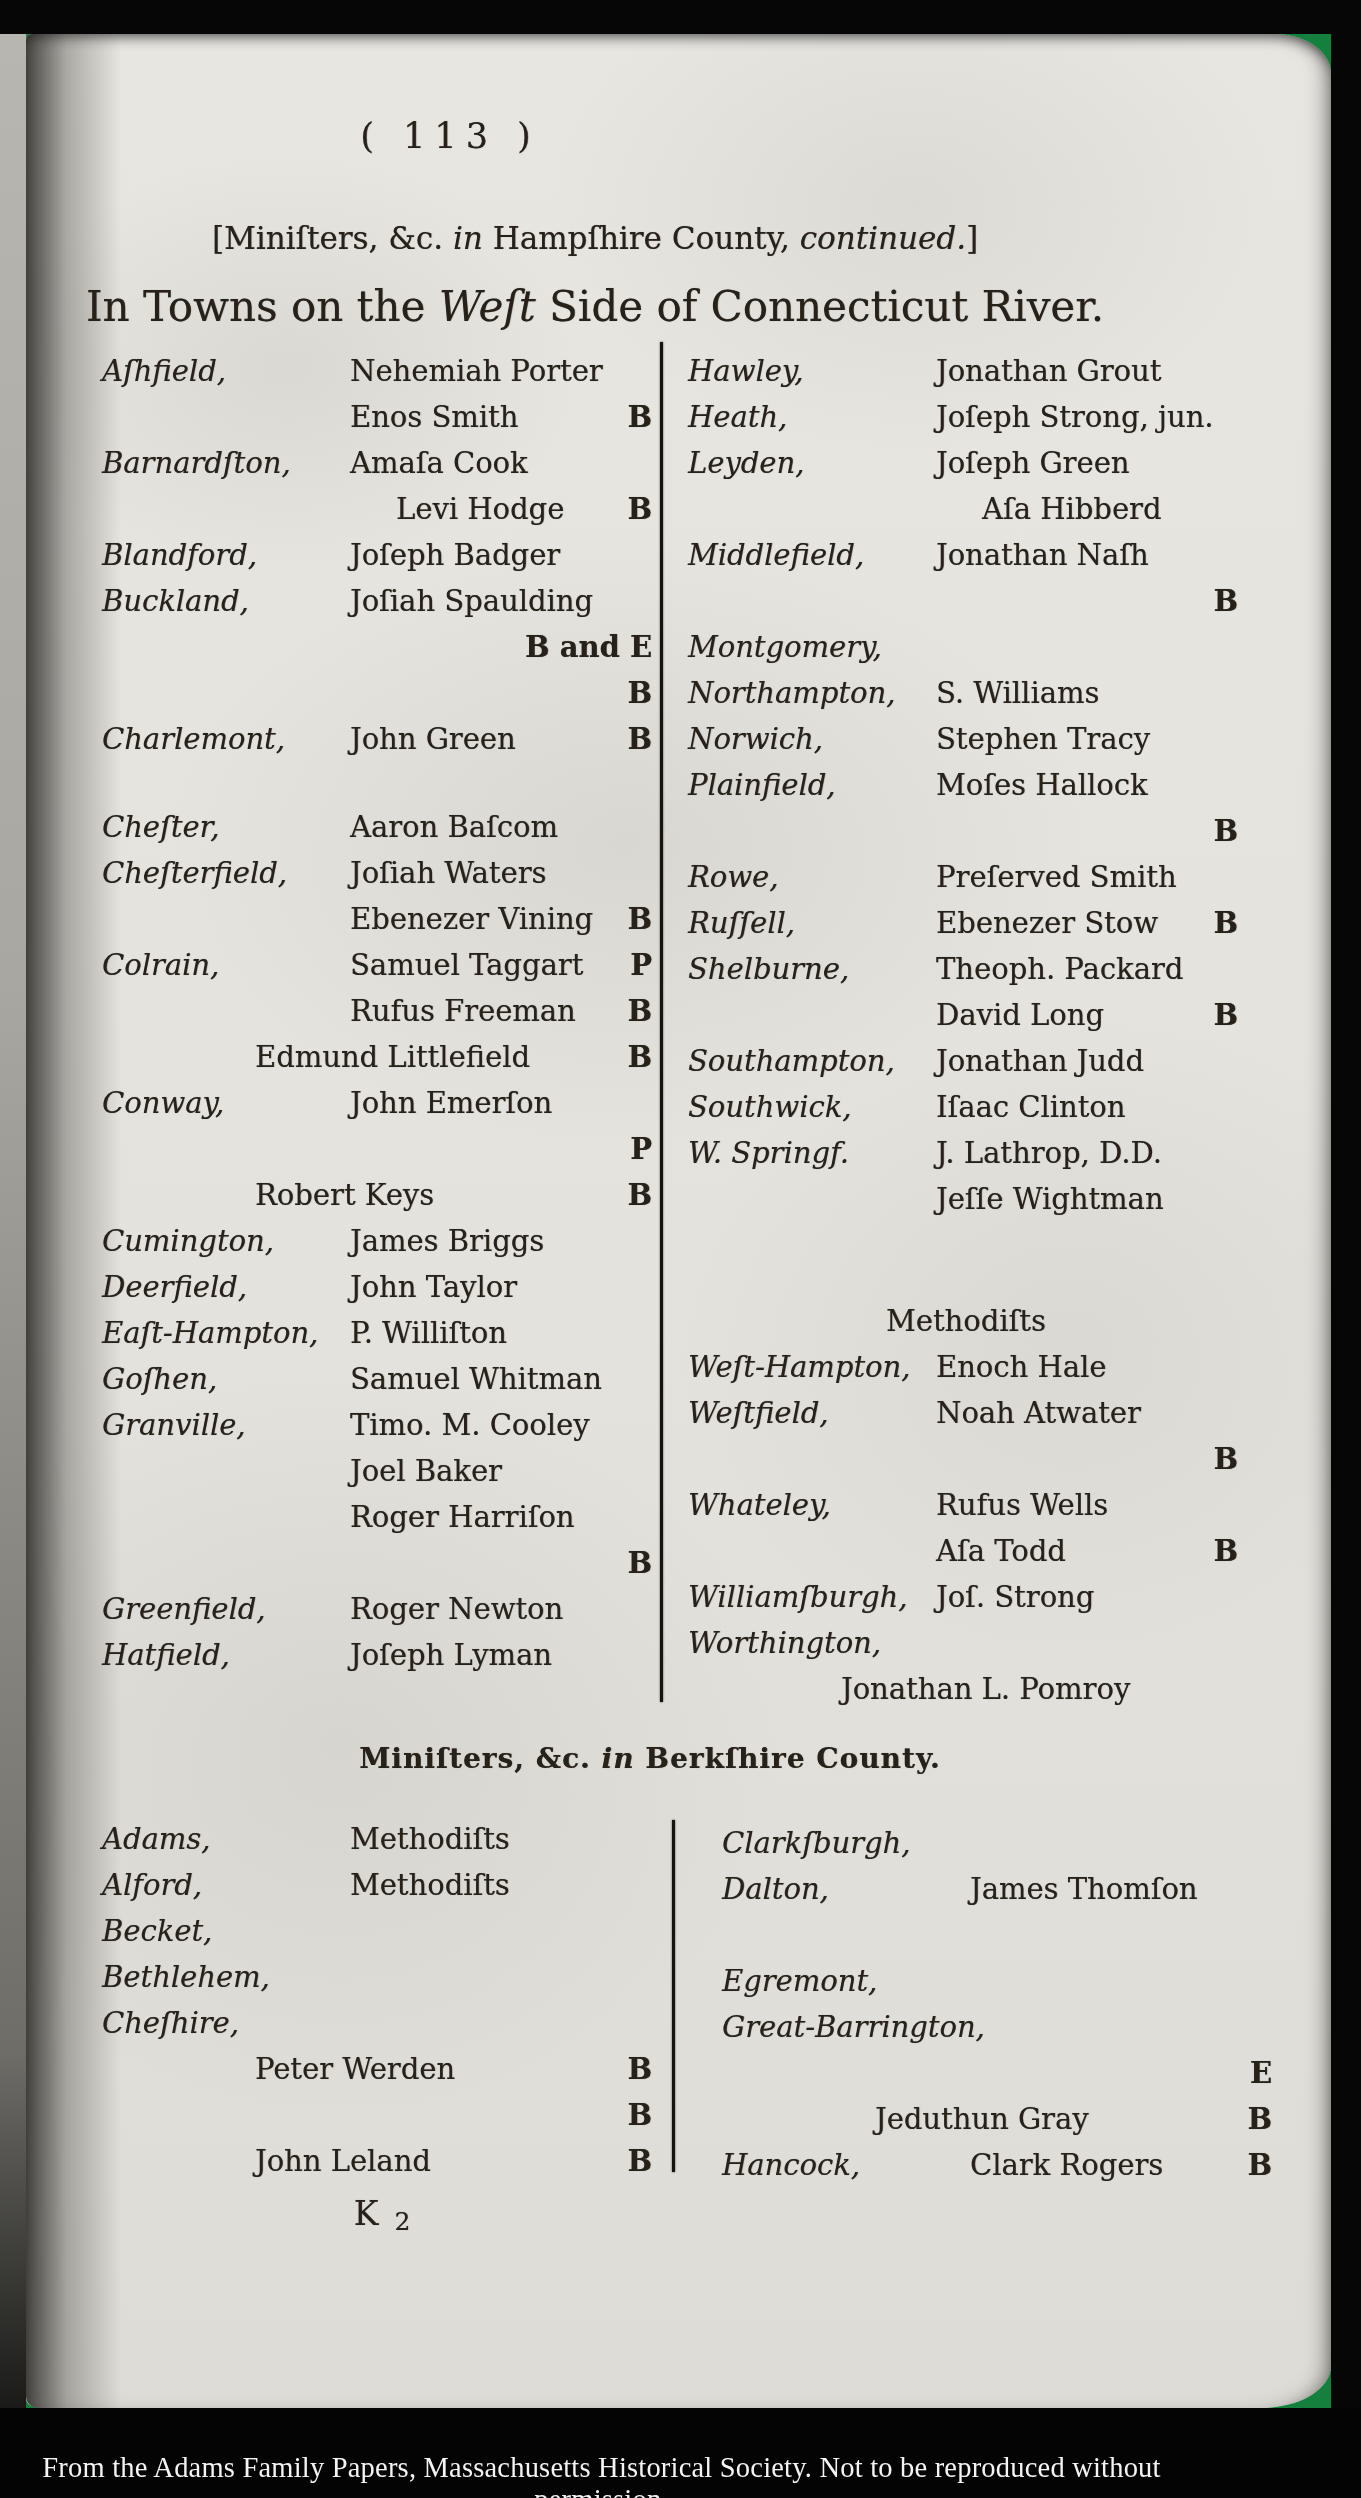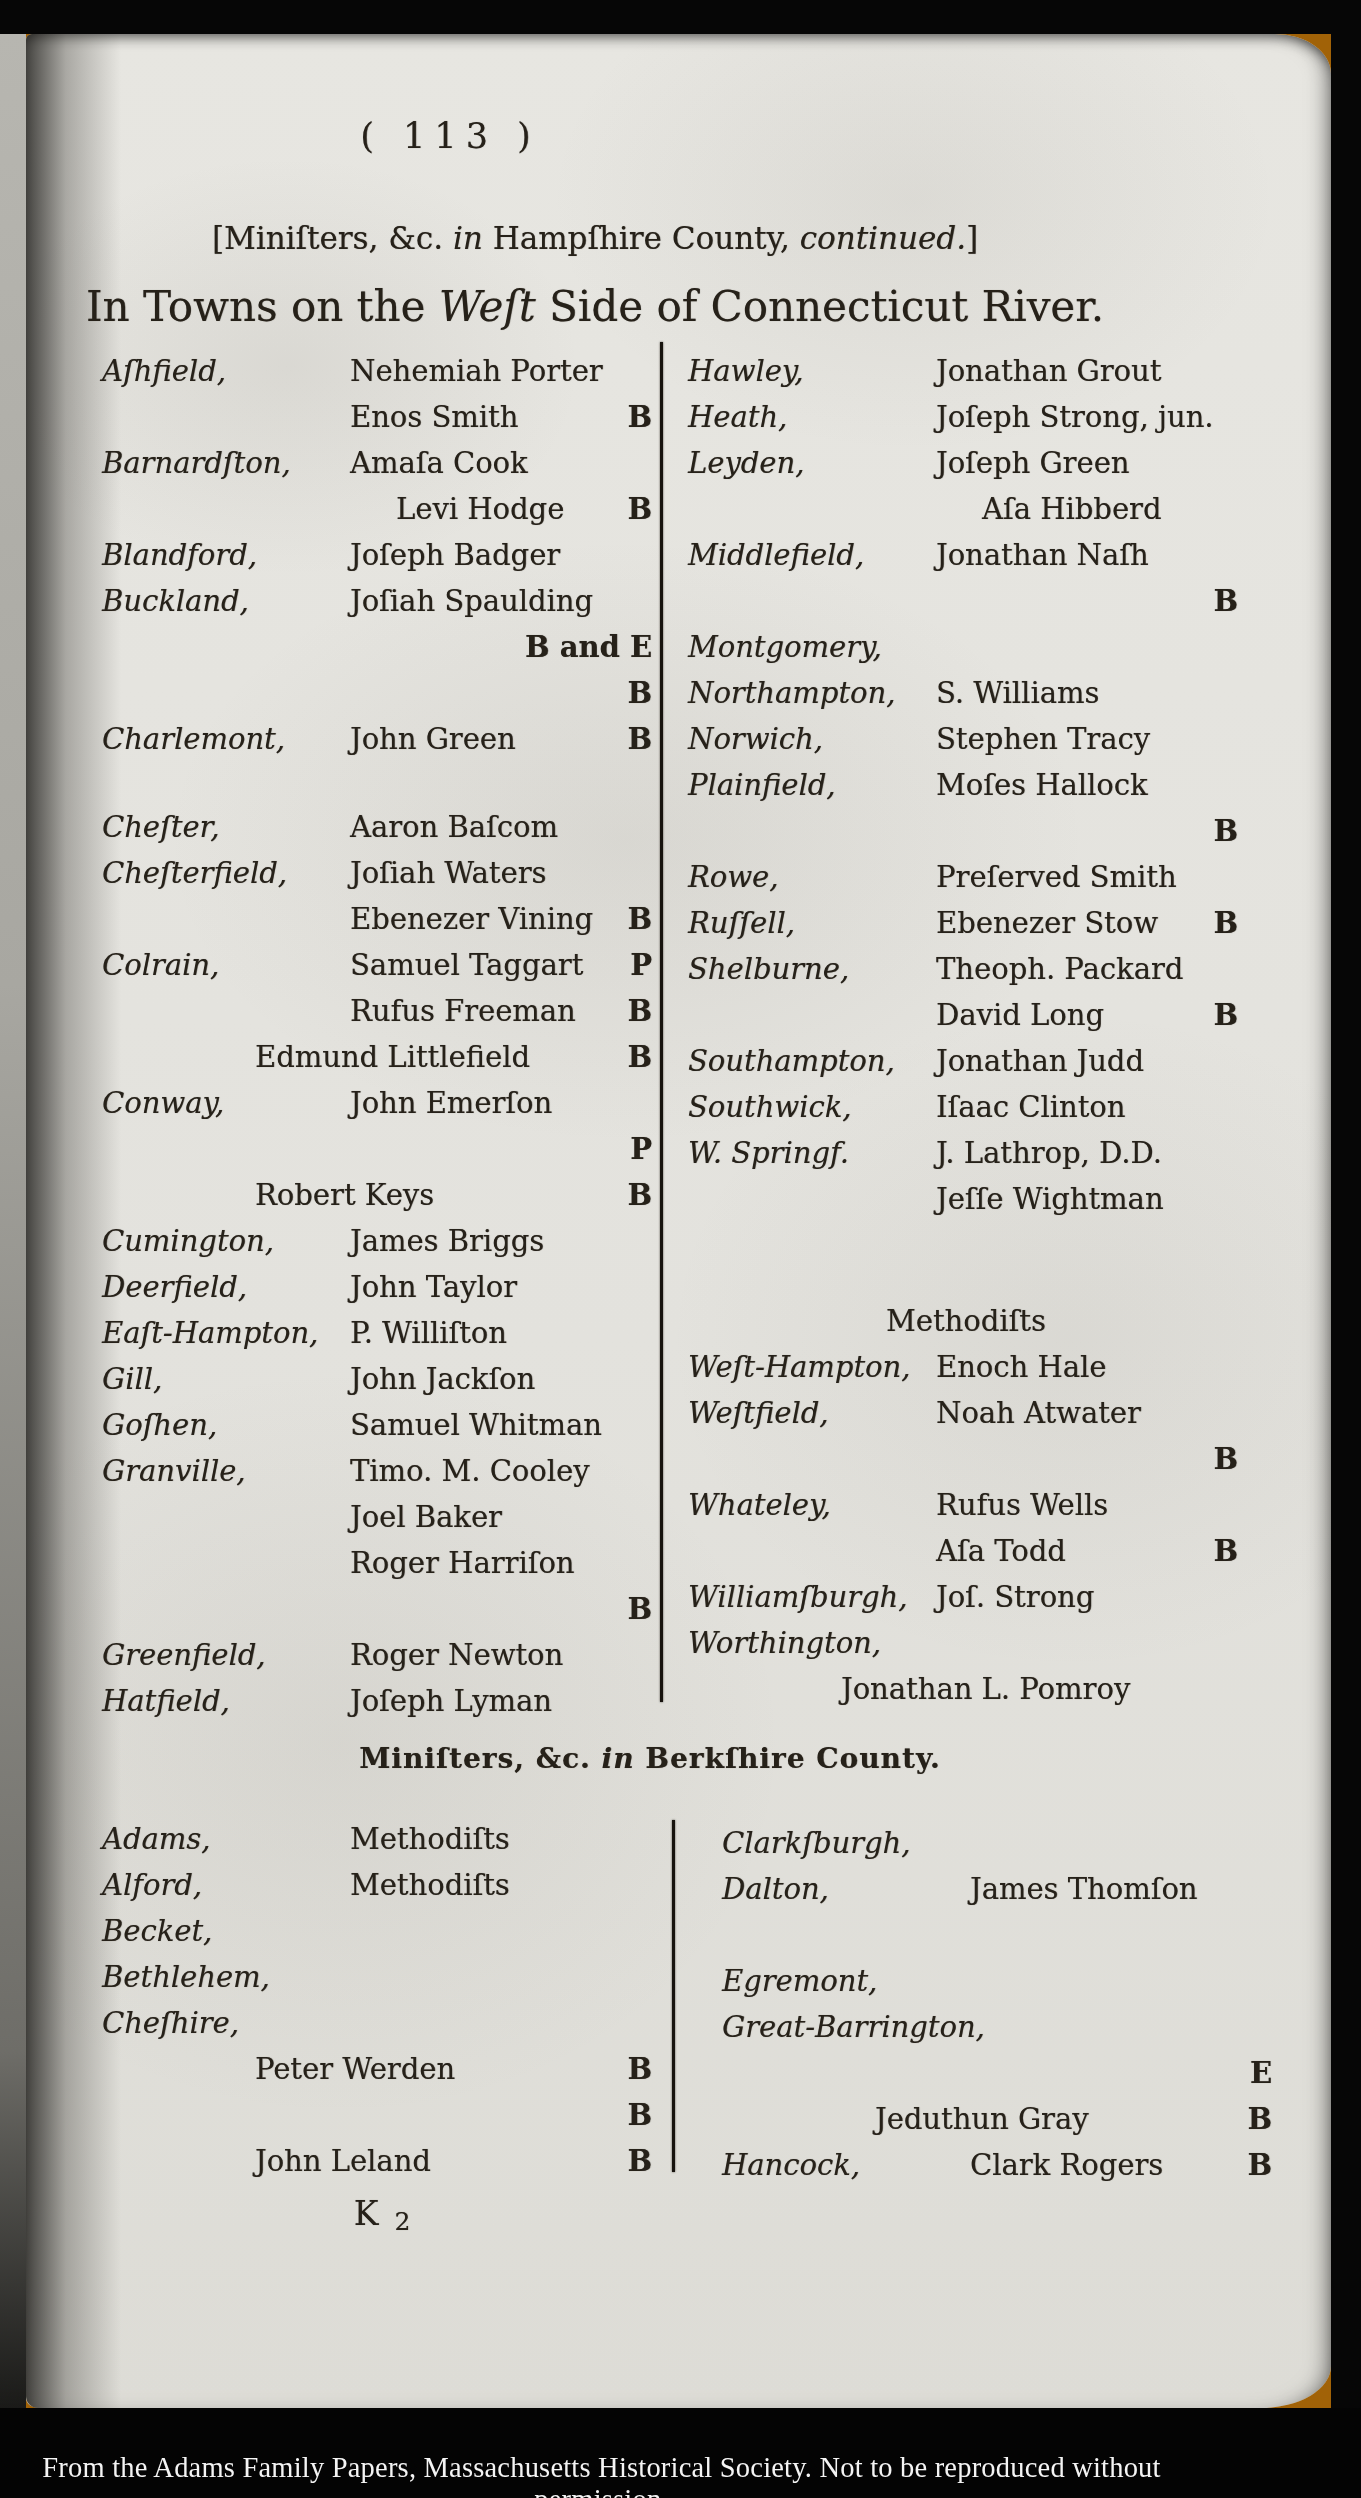--- a/index.html
+++ b/index.html
@@ -1,17 +1,17 @@
 <!DOCTYPE html>
 <html><head>
 <meta charset="utf-8">
 <title>Scanned page</title>
 <style>
   html,body{margin:0;padding:0;background:#000;}
-  .canvas{position:relative;width:1361px;height:2498px;background:#a16207;overflow:hidden;
+  .canvas{position:relative;width:1361px;height:2498px;background:#15803d;overflow:hidden;
           font-family:"DejaVu Serif",serif;color:#262119;}
   
   .top-band{position:absolute;left:0;top:0;width:1361px;height:34px;background:#060606;}
   .right-band{position:absolute;right:0;top:0;width:30px;height:2498px;background:#060606;}
   .bottom-band{position:absolute;left:0;top:2408px;width:1361px;height:90px;background:#040404;}
   .page-edge{position:absolute;left:0;top:34px;width:26px;height:2374px;
              background:linear-gradient(180deg,#b7b6b0 0%,#a8a7a1 40%,#6e6d68 85%,#1a1a18 100%);}
   .paper{position:absolute;left:26px;top:34px;width:1305px;height:2374px;
          background:
            radial-gradient(ellipse 420px 300px at 20% 14%, rgba(110,105,95,0.10), transparent 70%),
@@ -205,25 +205,20 @@
         <span class="name">John Taylor</span>
         <span class="badge"></span>
       </div>
 
       <div class="row">
         <span class="town">Eaſt-Hampton,</span>
         <span class="name">P. Williſton</span>
         <span class="badge"></span>
       </div>
 
-      <div class="row">
-        <span class="town">Gill,</span>
-        <span class="name">John Jackſon</span>
-        <span class="badge"></span>
-      </div>
 
       <div class="row">
         <span class="town">Goſhen,</span>
         <span class="name">Samuel Whitman</span>
         <span class="badge"></span>
       </div>
 
       <div class="row">
         <span class="town">Granville,</span>
         <span class="name">Timo. M. Cooley</span>

